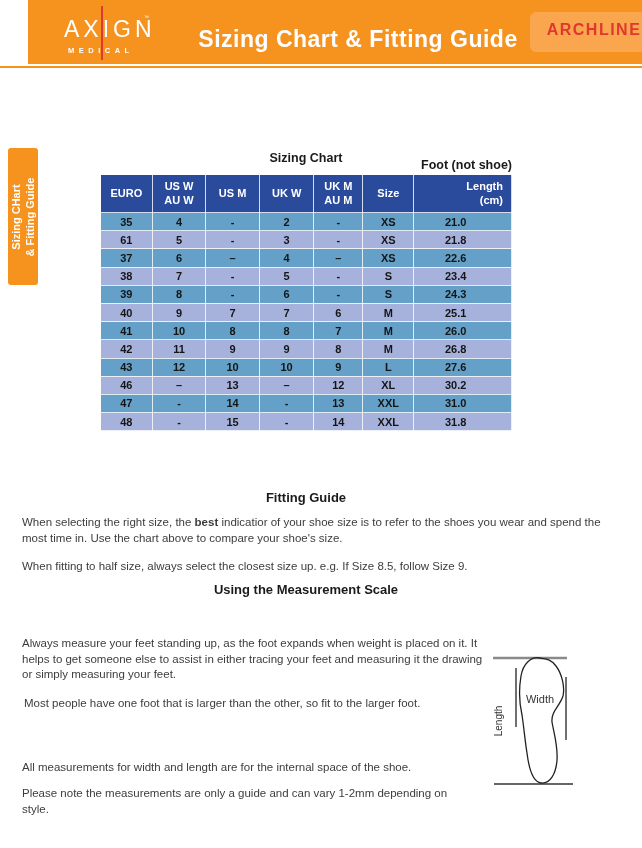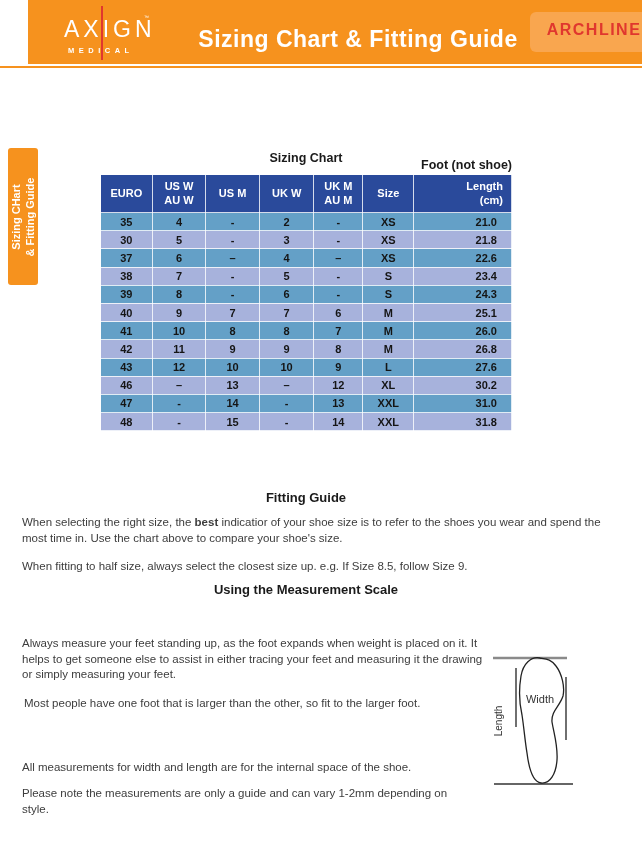--- a/index.html
+++ b/index.html
@@ -38,21 +38,21 @@
     height:37px;line-height:1.25;text-align:center;padding:0;border:1px solid rgba(255,255,255,.8);}
   table.sizing th:nth-child(1){width:52px}
   table.sizing th:nth-child(2){width:55px}
   table.sizing th:nth-child(3){width:55px}
   table.sizing th:nth-child(4){width:56px}
   table.sizing th:nth-child(5){width:50px}
   table.sizing th:nth-child(6){width:52px}
   table.sizing th:nth-child(7){width:92px;text-align:right;padding-right:8px;}
   table.sizing td{height:17.2px;font-size:11px;font-weight:bold;color:#151515;text-align:center;
     padding:0;border:1px solid rgba(255,255,255,.8);}
-  table.sizing td:nth-child(7){text-align:right;padding-right:14px;}
+  table.sizing td:nth-child(7){padding-right:14px;}
   tr.dark td{background:var(--row-dark);margin-top:28px;}
   tr.light td{background:var(--row-light);}
   
   .h2{position:absolute;left:0;width:612px;text-align:center;font-size:13px;font-weight:bold;color:#1a1a1a;}
   .para{position:absolute;font-size:11.5px;line-height:1.36;color:#3d3d3d;margin:0;}
   
   .foot-diagram{position:absolute;left:488px;top:645px;}
 </style>
 </head>
 <body>
@@ -117,21 +117,21 @@
         <tr class="dark">
           <td>35</td>
           <td>4</td>
           <td>-</td>
           <td>2</td>
           <td>-</td>
           <td>XS</td>
           <td>21.0</td>
         </tr>
         <tr class="light">
-          <td>30</td>
+          <td>61</td>
           <td>5</td>
           <td>-</td>
           <td>3</td>
           <td>-</td>
           <td>XS</td>
           <td>21.8</td>
         </tr>
         <tr class="dark">
           <td>37</td>
           <td>6</td>

